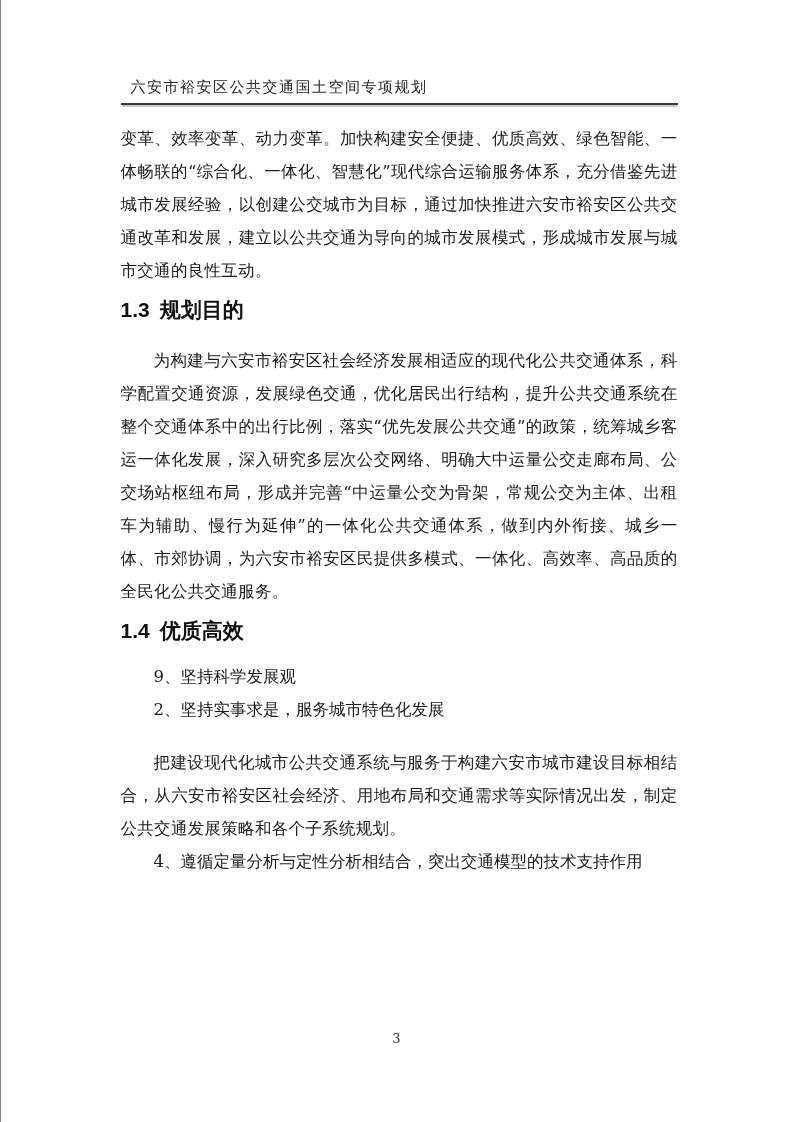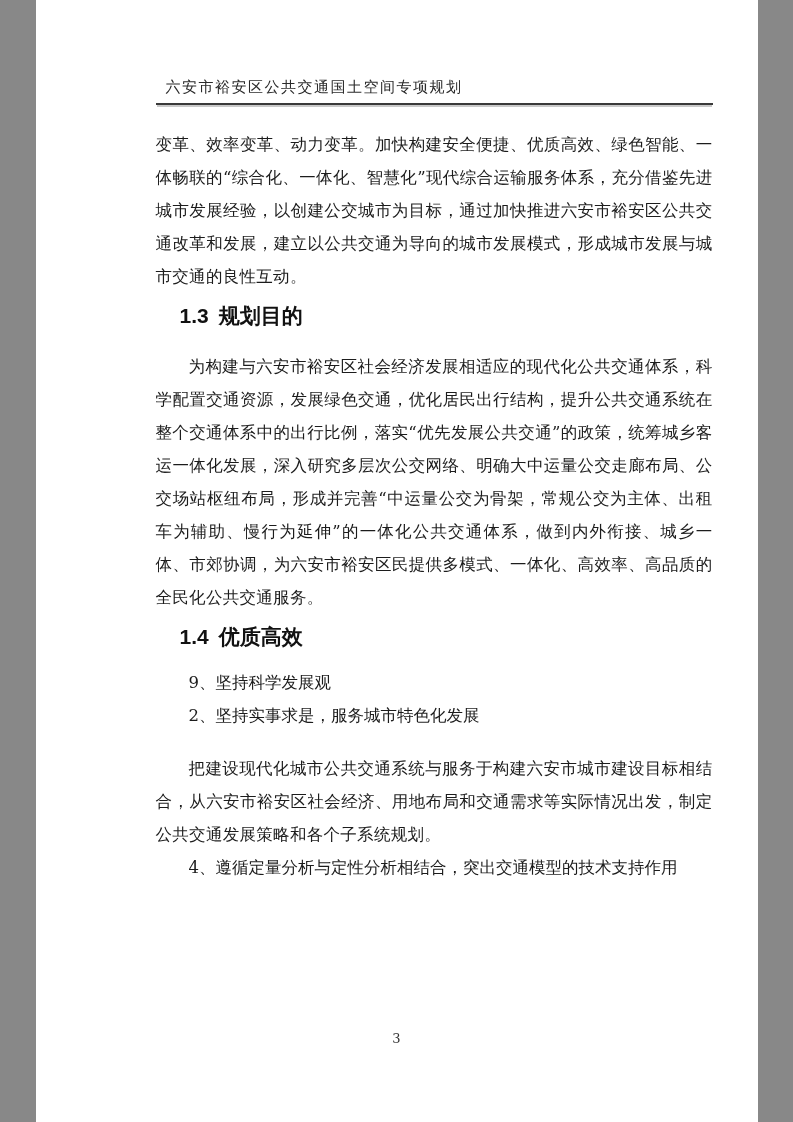--- a/index.html
+++ b/index.html
@@ -1,18 +1,18 @@
 <!DOCTYPE html>
 <html><head>
 <meta charset="utf-8">
 <style>
   html, body { margin: 0; padding: 0; background: #888; }
   .page {
     position: relative;
-    width: 722px;
+    width: 792px;
     height: 1122px;
     margin: 0 auto;
     background: #ffffff;
     color: #1c1c1c;
     font-family: "DejaVu Serif", "Liberation Serif", serif;
     overflow: hidden;
   }
   .content {
     position: absolute;
     left: 120px;
@@ -28,31 +28,31 @@
     border-bottom: 2px solid #3a3a3a;
     box-shadow: 0 3px 0 -1px #c9c9c9;
   }
   .body-block {
     font-size: 16.5px;
     line-height: 33px;
     text-align: justify;
     letter-spacing: 0.3px;
     margin-top: 20px;
   }
-  .first-para { margin-top: 23px; }
+  .first-para { margin-top: 17px; }
   .indent { text-indent: 2em; }
   .section-heading {
     margin: 9px 0 15px 0;
     font-family: "Liberation Sans", "DejaVu Sans", sans-serif;
     font-weight: bold;
     font-size: 21px;
     line-height: 28px;
     color: #111;
   }
-  .section-heading .sec-num { margin-right: 10px; margin-left: 24px; }
+  .section-heading .sec-num { margin-right: 10px; }
   .list-label {
     font-size: 16.5px;
     line-height: 33px;
     text-indent: 2em;
     text-align: left;
   }
   .page-footer {
     position: absolute;
     top: 1031px;
     left: 0;

